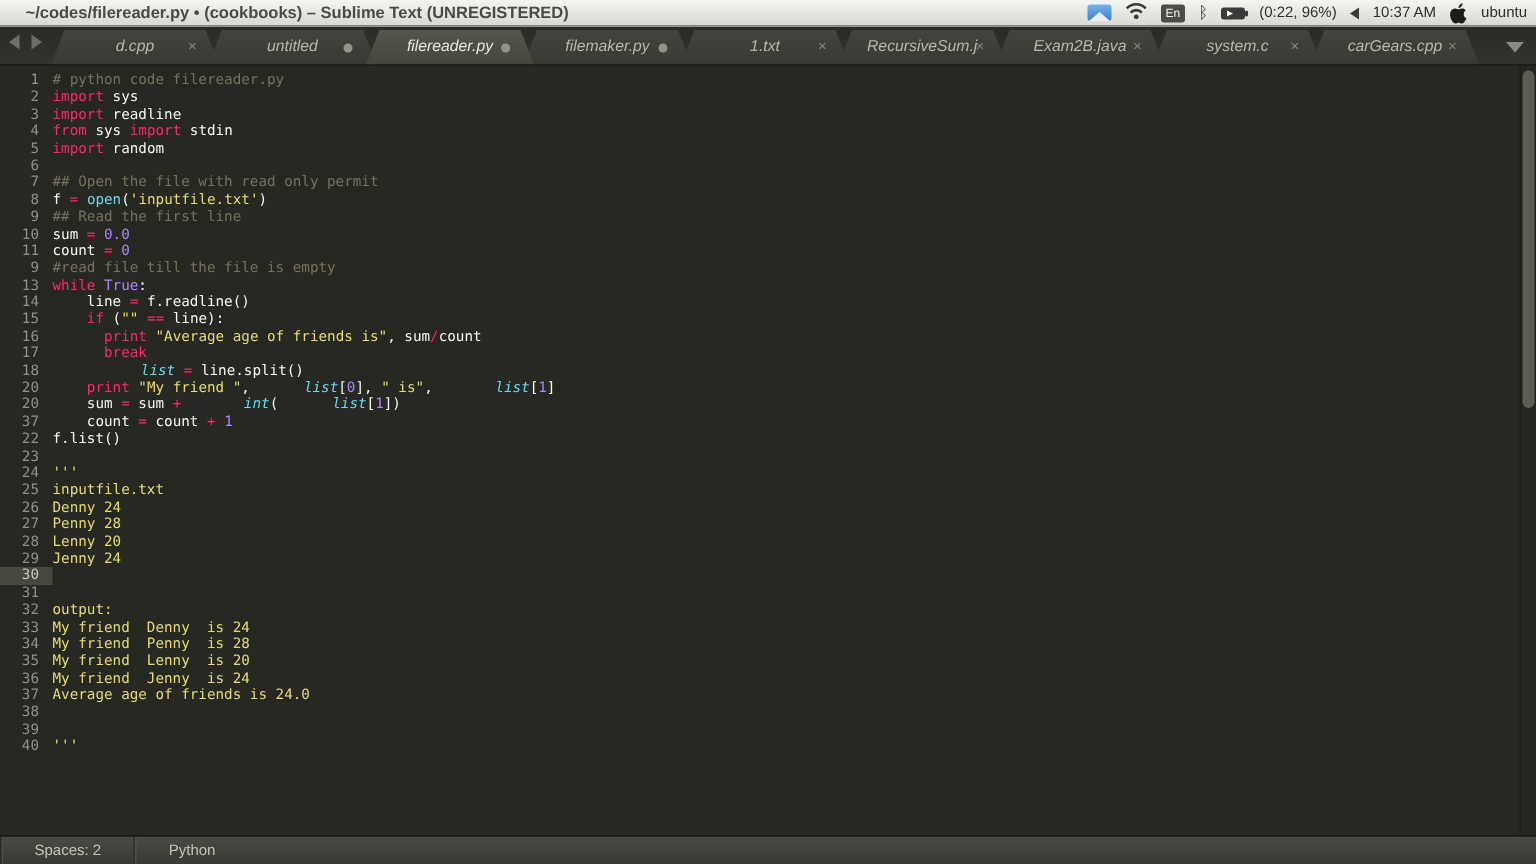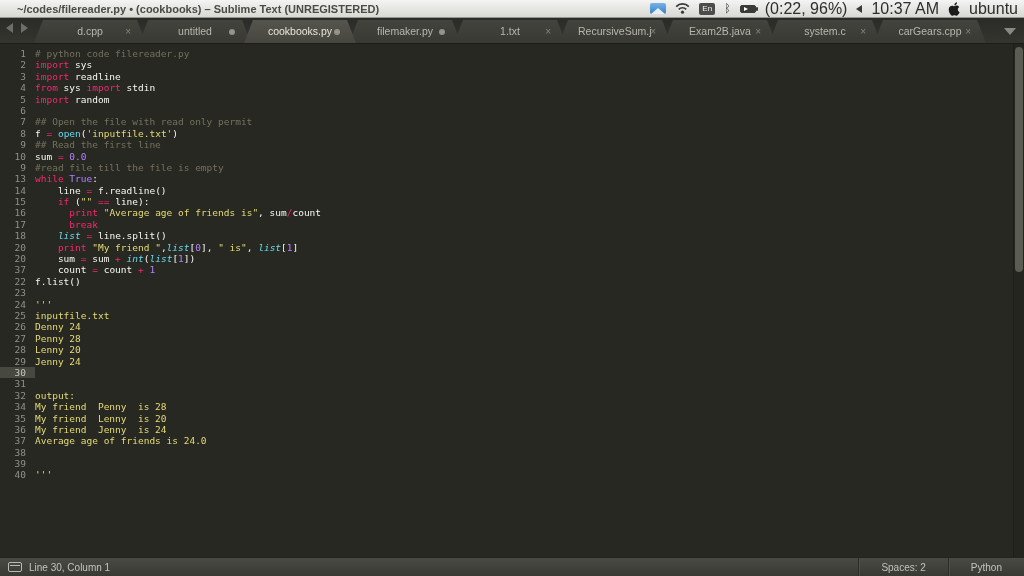--- a/index.html
+++ b/index.html
@@ -6,21 +6,21 @@
   html,body { width:1024px; height:576px; overflow:hidden; background:#000; }
   .screen { width:1024px; height:576px; display:flex; flex-direction:column;
             font-family:"Liberation Sans", sans-serif; position:relative; }
 
   
   .top-panel { height:18px; flex:0 0 18px; display:flex; align-items:center;
     background:linear-gradient(#f4f4f2,#d8d8d4); border-bottom:1px solid #979792;
     padding:0 6px; font-size:11px; color:#3a3a38; }
   .panel-title { flex:1; white-space:nowrap; overflow:hidden; font-weight:bold; color:#4a4a46;margin-left:11px; }
   .tray { display:flex; align-items:center; gap:9px; }
-  .tray-text { font-size:16px; color:#2e2e2c; white-space:nowrap; }
+  .tray-text { font-size:10px; color:#2e2e2c; white-space:nowrap; }
   .photo-ic { width:16px; height:11px; border-radius:2px;
     background:linear-gradient(#74b2ea,#3f7fc4); position:relative; overflow:hidden; }
   .photo-ic::after { content:""; position:absolute; bottom:0; left:1px; width:0; height:0;
     border-left:7px solid transparent; border-right:7px solid transparent; border-bottom:6px solid #e8eef5; }
   .en-badge { background:#4c4c4a; color:#f2f2f0; font-size:8px; line-height:12px;
     padding:0 3px; border-radius:2px; height:12px; }
   .bt { font-family:"DejaVu Sans", sans-serif; font-size:11px; color:#3a3a38; line-height:1; }
   .batt { width:16px; height:8px; border:1px solid #3a3a38; border-radius:2px; background:#3a3a38; position:relative; }
   .batt::after { content:""; position:absolute; right:-3px; top:1px; width:2px; height:4px; background:#3a3a38; border-radius:1px; }
   .batt::before { content:""; position:absolute; left:3px; top:1px; width:0; height:0;
@@ -33,21 +33,21 @@
   .tab-bar { height:26px; flex:0 0 26px; background:linear-gradient(#2a2a27,#35352f);
     display:flex; align-items:flex-end; padding:0 2px; position:relative;
     border-bottom:1px solid #1c1c19; }
   .nav-arrows { display:flex; gap:8px; align-items:center; height:100%; padding:0 6px 5px 4px; }
   .arr-l { width:0;height:0;border-top:5px solid transparent;border-bottom:5px solid transparent;border-right:7px solid #6e6e67; }
   .arr-r { width:0;height:0;border-top:5px solid transparent;border-bottom:5px solid transparent;border-left:7px solid #6e6e67; }
   .tabs { display:flex; align-items:flex-end; flex:1; height:100%; overflow:hidden; }
   .tab { position:relative; width:112px; height:23px; margin-right:-7px; flex:0 0 auto;
     background:linear-gradient(#44443f,#393934); color:#b7b7ae; font-size:10.5px;
     display:flex; align-items:center; justify-content:center;
-    clip-path:polygon(9px 0, calc(100% - 9px) 0, 100% 100%, 0 100%); }
+    clip-path:polygon(9px 0, calc(100% - 9px) 0, 100% 100%, 0 100%);font-style:italic; }
   .tab.active { background:linear-gradient(#55554e,#46463f); color:#e6e6df; z-index:3; }
   .tab-label { max-width:74px; overflow:hidden; white-space:nowrap; padding-bottom:1px; }
   .tab-close { position:absolute; right:15px; top:50%; transform:translateY(-50%);
     color:#85857d; font-size:10px; line-height:1; }
   .tab-dot { position:absolute; right:16px; top:50%; transform:translateY(-50%);
     width:6px; height:6px; border-radius:50%; background:#93938b; }
   .overflow-btn { width:0; height:0; border-left:6px solid transparent; border-right:6px solid transparent;
     border-top:7px solid #8a8a82; margin:0 6px 8px 4px; }
 
   
@@ -56,21 +56,21 @@
   .lines { padding-top:4px; }
   .line { height:11.4px; display:flex; align-items:stretch; }
   .ln { flex:0 0 35px; text-align:right; padding-right:9px; color:#8f908a;
     font-size:9.5px; line-height:11.4px; }
   .line.current .ln { background:#47483f; color:#c6c7bf; }
   .code { flex:1; white-space:pre; font-size:9.5px; line-height:11.4px; color:var(--text); }
   .tok-k { color:var(--keyword); }
   .tok-s { color:var(--string); }
   .tok-n { color:var(--constant);text-align:center; }
   .tok-f { color:var(--builtin); }
-  .tok-bi { color:var(--builtin); font-style:italic; }
+  .tok-bi { color:var(--builtin); font-style:italic;margin-left:36px; }
   .tok-c { color:var(--comment); }
   .tok-w { color:var(--text); }
   .scrollbar { position:absolute; top:0; right:0; width:11px; height:100%;
     background:#24251f; border-left:1px solid #1d1e19; }
   .scroll-thumb { position:absolute; top:3px; left:1px; width:8px; height:225px;
     border-radius:4px; background:#5b5c54; }
 
   
   .status-bar { height:19px; flex:0 0 19px; background:linear-gradient(#4a4a45,#393934);
     border-top:1px solid #23231f; display:flex; align-items:center;
@@ -120,21 +120,21 @@
     <div class="tabs" id="tabs">
         <div class="tab">
           <span class="tab-label">d.cpp</span>
           <span class="tab-close">×</span>
         </div>
         <div class="tab">
           <span class="tab-label">untitled</span>
           <span class="tab-dot"></span>
         </div>
         <div class="tab active">
-          <span class="tab-label">cookbooks.py</span>
+          <span class="tab-label">filereader.py</span>
           <span class="tab-dot"></span>
         </div>
         <div class="tab">
           <span class="tab-label">filemaker.py</span>
           <span class="tab-dot"></span>
         </div>
         <div class="tab">
           <span class="tab-label">1.txt</span>
           <span class="tab-close">×</span>
         </div>
@@ -194,20 +194,24 @@
         </div>
         <div class="line">
           <span class="ln">9</span>
           <span class="code"><span class="tok-c">## Read the first line</span></span>
         </div>
         <div class="line">
           <span class="ln">10</span>
           <span class="code"><span class="tok-w">sum </span><span class="tok-k">=</span><span class="tok-w"> </span><span class="tok-n">0.0</span></span>
         </div>
         <div class="line">
+          <span class="ln">11</span>
+          <span class="code"><span class="tok-w">count </span><span class="tok-k">=</span><span class="tok-w"> </span><span class="tok-n">0</span></span>
+        </div>
+        <div class="line">
           <span class="ln">9</span>
           <span class="code"><span class="tok-c">#read file till the file is empty</span></span>
         </div>
         <div class="line">
           <span class="ln">13</span>
           <span class="code"><span class="tok-k">while</span><span class="tok-w"> </span><span class="tok-n">True</span><span class="tok-w">:</span></span>
         </div>
         <div class="line">
           <span class="ln">14</span>
           <span class="code"><span class="tok-w">    line </span><span class="tok-k">=</span><span class="tok-w"> f.readline()</span></span>
@@ -276,20 +280,24 @@
           <span class="ln">30</span>
           <span class="code"></span>
         </div>
         <div class="line">
           <span class="ln">31</span>
           <span class="code"></span>
         </div>
         <div class="line">
           <span class="ln">32</span>
           <span class="code"><span class="tok-s">output:</span></span>
+        </div>
+        <div class="line">
+          <span class="ln">33</span>
+          <span class="code"><span class="tok-s">My friend  Denny  is 24</span></span>
         </div>
         <div class="line">
           <span class="ln">34</span>
           <span class="code"><span class="tok-s">My friend  Penny  is 28</span></span>
         </div>
         <div class="line">
           <span class="ln">35</span>
           <span class="code"><span class="tok-s">My friend  Lenny  is 20</span></span>
         </div>
         <div class="line">
@@ -312,21 +320,17 @@
           <span class="ln">40</span>
           <span class="code"><span class="tok-s">'''</span></span>
         </div>
       </div>
     <div class="scrollbar">
       <div class="scroll-thumb"></div>
     </div>
   </div>
 
   <div class="status-bar">
-    <div class="sb-left">
-      <span class="sb-ic"></span>
-      <span>Line 30, Column 1</span>
-    </div>
     <div class="sb-cell">Spaces: 2</div>
     <div class="sb-cell">Python</div>
   </div>
 
 </div>
 
 </body></html>

